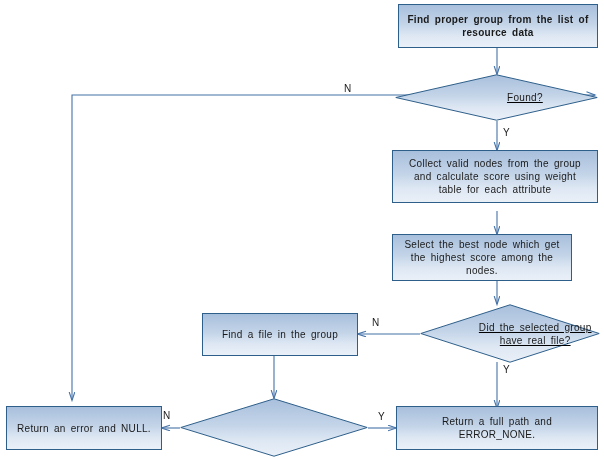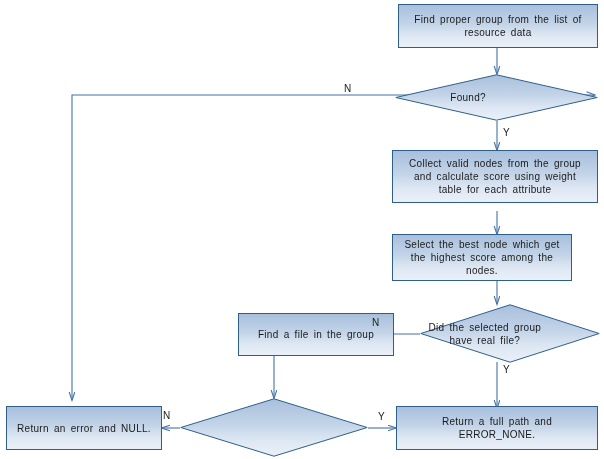--- a/index.html
+++ b/index.html
@@ -44,21 +44,22 @@
     word-spacing: 2px;
     padding: 2px 7px;
   }
   .proc span { display: block; }
 
   
   .dec {
     position: absolute;
     display: flex;
     align-items: center;
-    justify-content: flex-start;
+    justify-content: flex-end;
+    text-decoration: underline;
   }
   .dec svg {
     position: absolute;
     left: 0;
     top: 0;
   }
   .dec .dectext {
     position: relative;
     z-index: 2;
     text-align: center;
@@ -109,21 +110,21 @@
       <line x1="180" y1="428" x2="162" y2="428" marker-end="url(#arrow)"></line>
 
       <line x1="368" y1="428" x2="396" y2="428" marker-end="url(#arrow)"></line>
 
       <path d="M 595 95 L 72 95 L 72 400" marker-end="url(#arrow)"></path>
 
       <path d="M 586.5 91.8 L 595 95 L 586.5 98.2" stroke-width="1.1"></path>
     </g>
   </svg>
 
-  <div class="proc" style="left:398px; top:4px; width:200px; height:44px;">
+  <div class="proc" style="left:398px; top:4px; width:200px; height:44px;font-weight:bold;">
     <span>Find proper group from the list of resource data</span>
   </div>
 
   <div class="dec" style="left:395px; top:74px; width:203px; height:47px;">
     <svg width="203" height="47" viewBox="0 0 203 47">
       <defs>
         <linearGradient id="g1" x1="0" y1="0" x2="0" y2="1">
           <stop offset="0%" stop-color="#a8bfdc"></stop>
           <stop offset="45%" stop-color="#c3d4e8"></stop>
           <stop offset="72%" stop-color="#dde7f3"></stop>
@@ -151,21 +152,21 @@
           <stop offset="45%" stop-color="#c3d4e8"></stop>
           <stop offset="72%" stop-color="#dde7f3"></stop>
           <stop offset="100%" stop-color="#eaf0f8"></stop>
         </linearGradient>
       </defs>
       <polygon points="90,0.8 179.2,29.5 90,58.2 0.8,29.5" fill="url(#g2)" stroke="#2e5f8a" stroke-width="1"></polygon>
     </svg>
     <div class="dectext">Did the selected group have real file?</div>
   </div>
 
-  <div class="proc" style="left:202px; top:313px; width:156px; height:43px;margin-left:36px;">
+  <div class="proc" style="left:202px; top:313px; width:156px; height:43px;">
     <span>Find a file in the group</span>
   </div>
 
   <div class="dec" style="left:180px; top:398px; width:188px; height:59px;">
     <svg width="188" height="59" viewBox="0 0 188 59">
       <defs>
         <linearGradient id="g3" x1="0" y1="0" x2="0" y2="1">
           <stop offset="0%" stop-color="#a8bfdc"></stop>
           <stop offset="45%" stop-color="#c3d4e8"></stop>
           <stop offset="72%" stop-color="#dde7f3"></stop>

